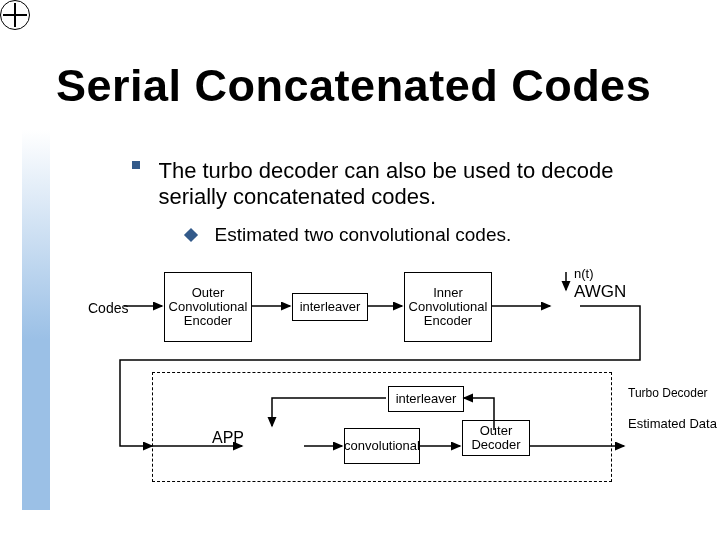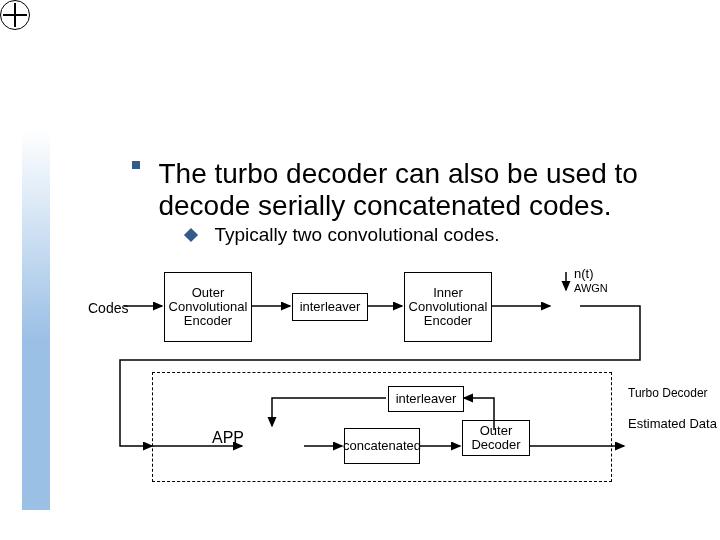--- a/index.html
+++ b/index.html
@@ -2,82 +2,83 @@
 <html><head>
 <meta charset="utf-8">
 <style>
   html,body{margin:0;padding:0;background:#fff;font-family:Arial,Helvetica,sans-serif;color:#000}
   .page{position:relative;width:720px;height:540px;overflow:hidden}
   .accent{position:absolute;left:22px;top:130px;width:28px;height:380px;
     background:linear-gradient(180deg,#fff 0%,#9bc0e6 55%,#9bc0e6 100%)}
   .title{position:absolute;left:56px;top:60px;font-size:45px;font-weight:700;letter-spacing:.5px}
   .bullet1{position:absolute;left:132px;top:158px}
   .bullet1 .sq{display:inline-block;width:8px;height:8px;background:#335a8a;vertical-align:middle;margin-right:14px;margin-top:-6px}
-  .bullet1 .txt{display:inline-block;font-size:28px;max-width:520px;vertical-align:top}
+  .bullet1 .txt{display:inline-block;font-size:22px;max-width:520px;vertical-align:top}
   .bullet2{position:absolute;left:186px;top:224px}
   .bullet2 .dm{display:inline-block;width:10px;height:10px;background:#335a8a;transform:rotate(45deg);margin-right:14px;vertical-align:middle}
   .bullet2 .txt{display:inline-block;font-size:19px;vertical-align:middle}
 
   .lbl{position:absolute;font-size:14px;text-align:center}
   .box{position:absolute;border:1.5px solid #000;font-size:13px;text-align:center;display:flex;align-items:center;justify-content:center;background:#fff;line-height:1.1}
 
   
   .data-lbl{left:88px;top:300px}
   .outer-enc{left:164px;top:272px;width:86px;height:68px}
   .ilv1{left:292px;top:293px;width:74px;height:26px}
   .inner-enc{left:404px;top:272px;width:86px;height:68px}
   .plus-w{left:552px;top:292px;width:28px;height:28px}
   .plus{width:28px;height:28px;border:1.5px solid #000;border-radius:50%;position:relative}
   .plus:before,.plus:after{content:"";position:absolute;background:#000}
   .plus:before{left:50%;top:2px;bottom:2px;width:1.5px;margin-left:-.75px}
   .plus:after{top:50%;left:2px;right:2px;height:1.5px;margin-top:-.75px}
   .noise{left:574px;top:266px;font-size:13px}
-  .noise2{left:574px;top:282px;font-size:11px}
+  .noise2{left:574px;top:282px;font-size:17px}
 
   
   .dashed{position:absolute;left:152px;top:372px;width:458px;height:108px;border:1.5px dashed #000}
   .ilv2-box{left:388px;top:386px;width:74px;height:24px}
   .app-lbl{left:212px;top:429px;font-size:16px}
   .inner-dec{left:244px;top:428px;width:58px;height:44px}
   .deilv{left:344px;top:428px;width:74px;height:34px}
   .outer-dec{left:462px;top:420px;width:66px;height:34px}
   .turbo-lbl{left:628px;top:386px;font-size:12px}
   .est-lbl{left:628px;top:416px;font-size:13px}
 
   svg.arrows{position:absolute;left:0;top:0;pointer-events:none}
 </style>
 </head>
 <body>
 
 <div class="page">
   <div class="accent"></div>
+  <div class="title">Serial Concatenated Codes</div>
 
   <div class="bullet1">
     <span class="sq"></span>
     <span class="txt">The turbo decoder can also be used to decode serially concatenated codes.</span>
   </div>
   <div class="bullet2">
     <span class="dm"></span>
-    <span class="txt">Typically two convolutional codes.</span>
+    <span class="txt">Estimated two convolutional codes.</span>
   </div>
 
   <div class="lbl data-lbl">Codes</div>
   <div class="box outer-enc">Outer Convolutional Encoder</div>
   <div class="box ilv1">interleaver</div>
   <div class="box inner-enc">Inner Convolutional Encoder</div>
   <div class="plus-w">
       <div class="plus"></div>
     </div>
   <div class="lbl noise">n(t)</div>
   <div class="lbl noise2">AWGN</div>
 
   <div class="dashed"></div>
   <div class="box ilv2-box">interleaver</div>
   <div class="lbl app-lbl">APP</div>
-  <div class="box deilv">concatenated</div>
+  <div class="box deilv">convolutional</div>
   <div class="box outer-dec">Outer Decoder</div>
   <div class="lbl turbo-lbl">Turbo Decoder</div>
   <div class="lbl est-lbl">Estimated Data</div>
 
   <svg class="arrows" width="720" height="540">
     <defs>
       <marker id="ah" markerWidth="8" markerHeight="8" refX="6" refY="3" orient="auto">
         <path d="M0,0 L7,3 L0,6 Z" fill="#000"></path>
       </marker>
     </defs>

